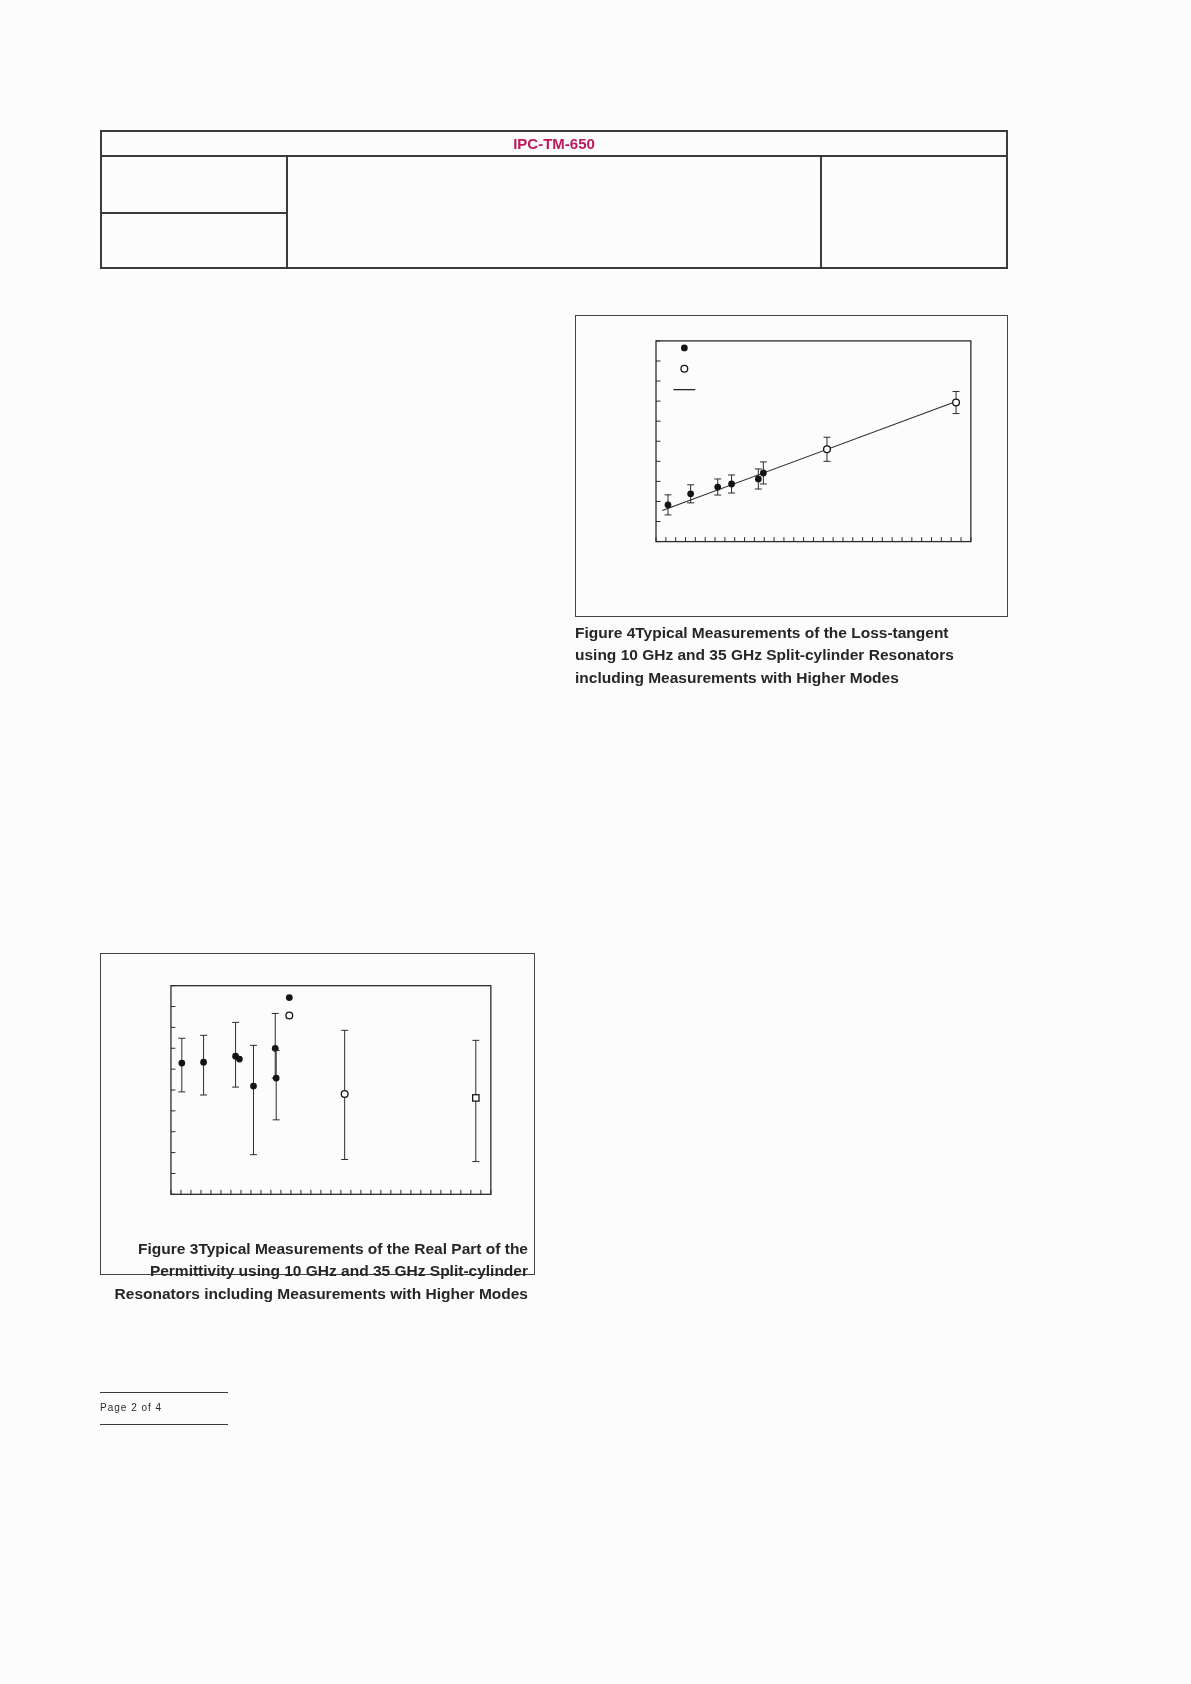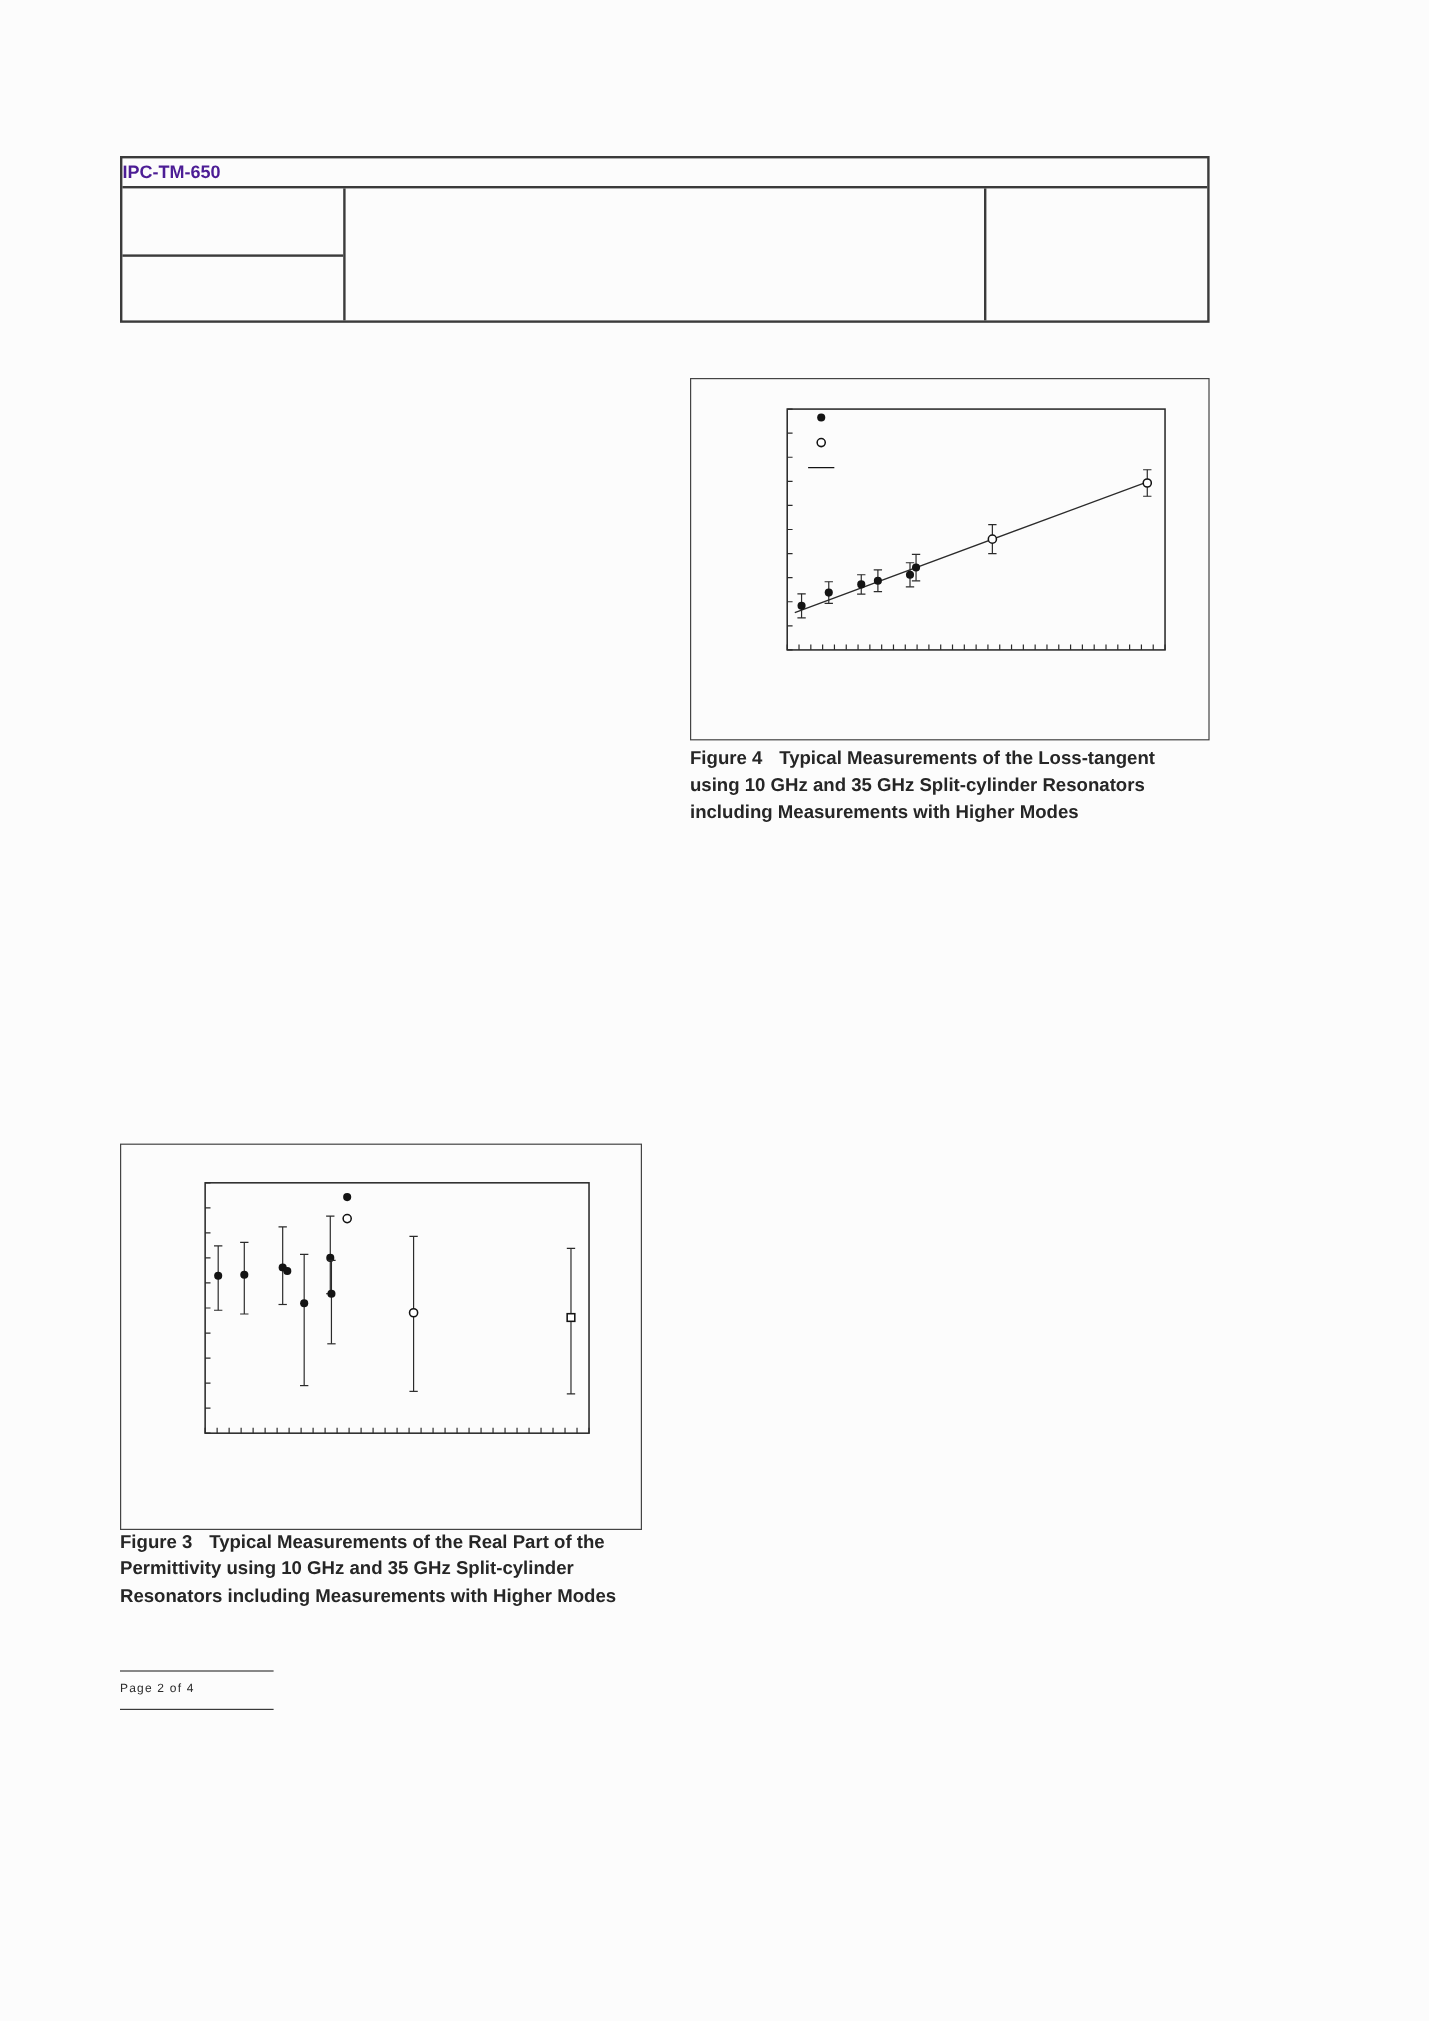--- a/index.html
+++ b/index.html
@@ -15,22 +15,22 @@
   
   .header-table{
     position:absolute;left:100px;top:130px;width:908px;
     border:2px solid #3b3b3b;
     box-sizing:border-box;
     background:#fcfcfc;
   }
   .ht-title-row{
     height:23px;line-height:23px;
     border-bottom:2px solid #3b3b3b;
-    text-align:left;
-    font-weight:bold;font-size:15px;color:#4c1d95;
+    text-align:center;
+    font-weight:bold;font-size:15px;color:#be185d;
   }
   .ht-body{display:flex;height:110px;}
   .ht-left{width:186px;border-right:2px solid #3b3b3b;display:flex;flex-direction:column;box-sizing:border-box;}
   .ht-left-top{height:57px;border-bottom:2px solid #3b3b3b;box-sizing:border-box;}
   .ht-left-bottom{flex:1;}
   .ht-mid{flex:1;border-right:2px solid #3b3b3b;box-sizing:border-box;}
   .ht-right{width:184px;}
   
   .fig{
     position:absolute;margin:0;padding:0;
@@ -41,22 +41,22 @@
   .fig4{left:575px;top:315px;width:433px;height:302px;}
   .fig3{left:100px;top:953px;width:435px;height:322px;}
   .fig svg{display:block;width:100%;height:100%;}
   
   .caption{
     position:absolute;
     font-size:15.5px;font-weight:600;color:#262626;
     line-height:1.45;
   }
   .cap4{left:575px;top:622px;width:404px;}
-  .cap3{left:100px;top:1275px;width:428px;}
-  .cap-label{margin-right:14px;white-space:nowrap;}
+  .cap3{left:100px;top:1238px;width:428px;text-align:right;}
+  .cap-label{white-space:nowrap;}
   
   .footer{position:absolute;left:100px;top:1392px;width:128px;}
   .rule{border-top:1.6px solid #3a3a3a;width:128px;}
   .footer-text{font-size:10px;color:#2a2a2a;margin:9px 0 11px 0;letter-spacing:1px;}
 </style>
 </head>
 <body>
 
 <div class="page">
 

